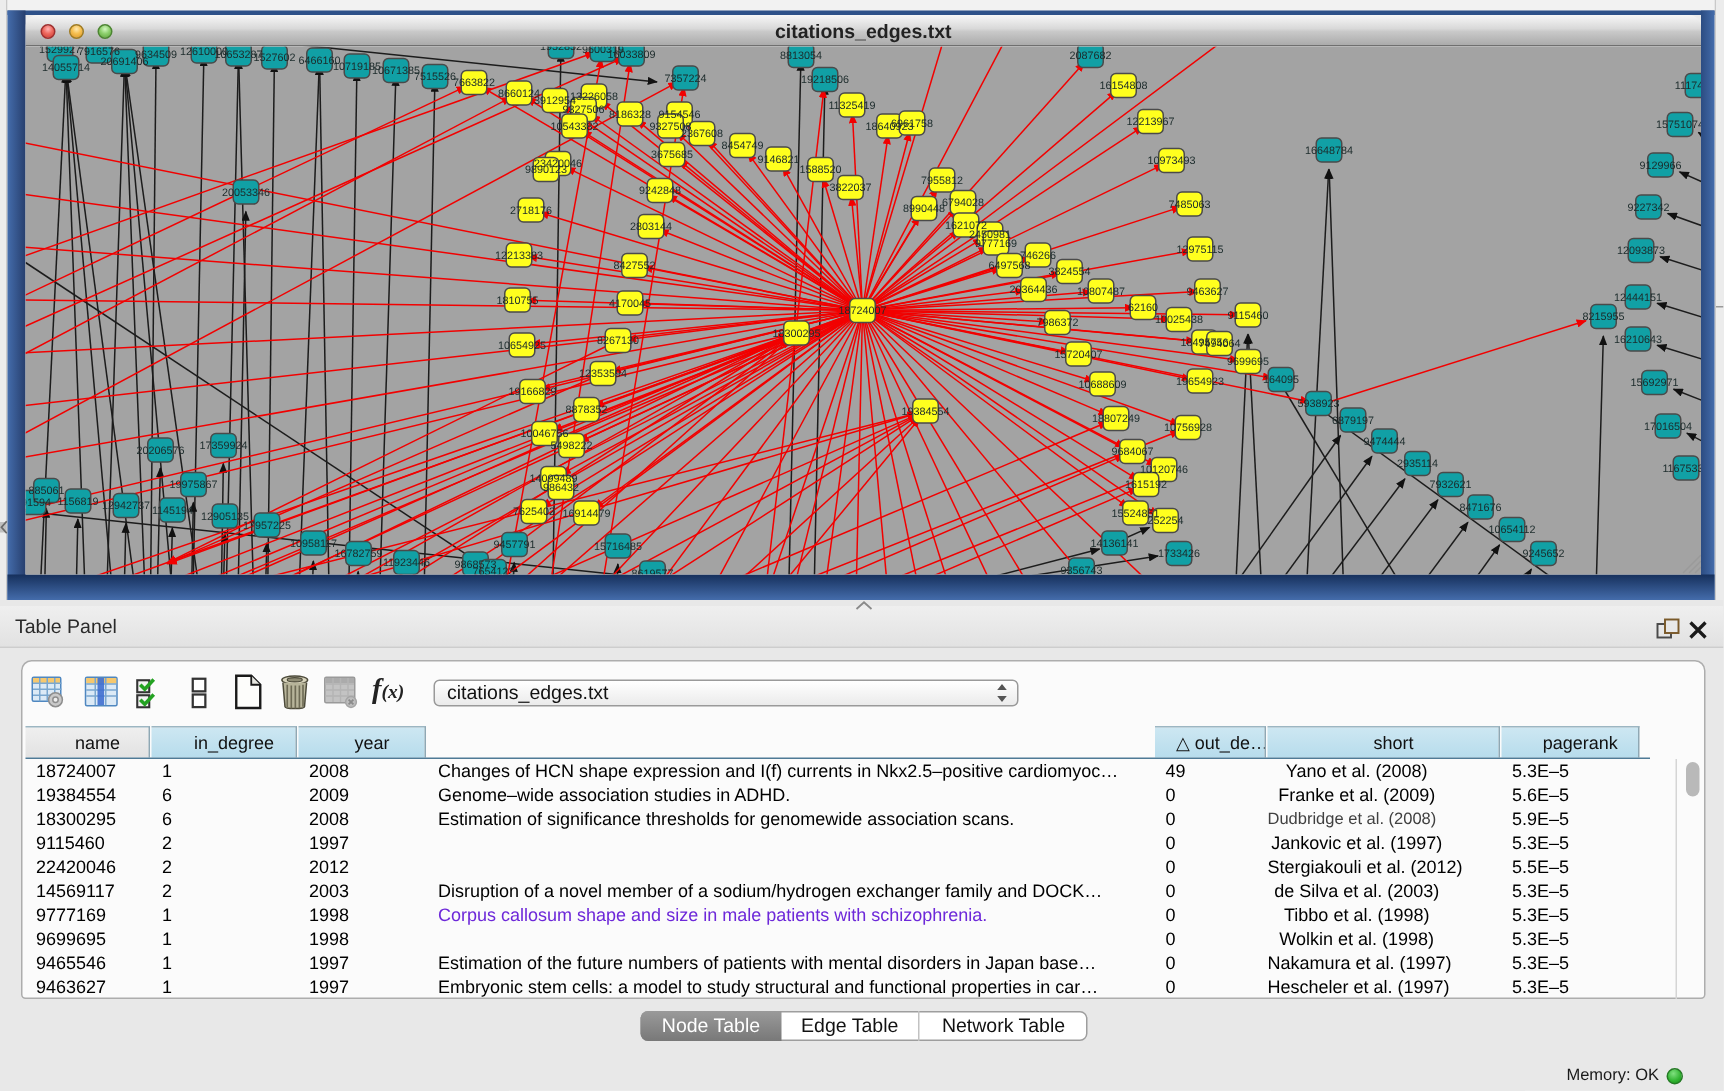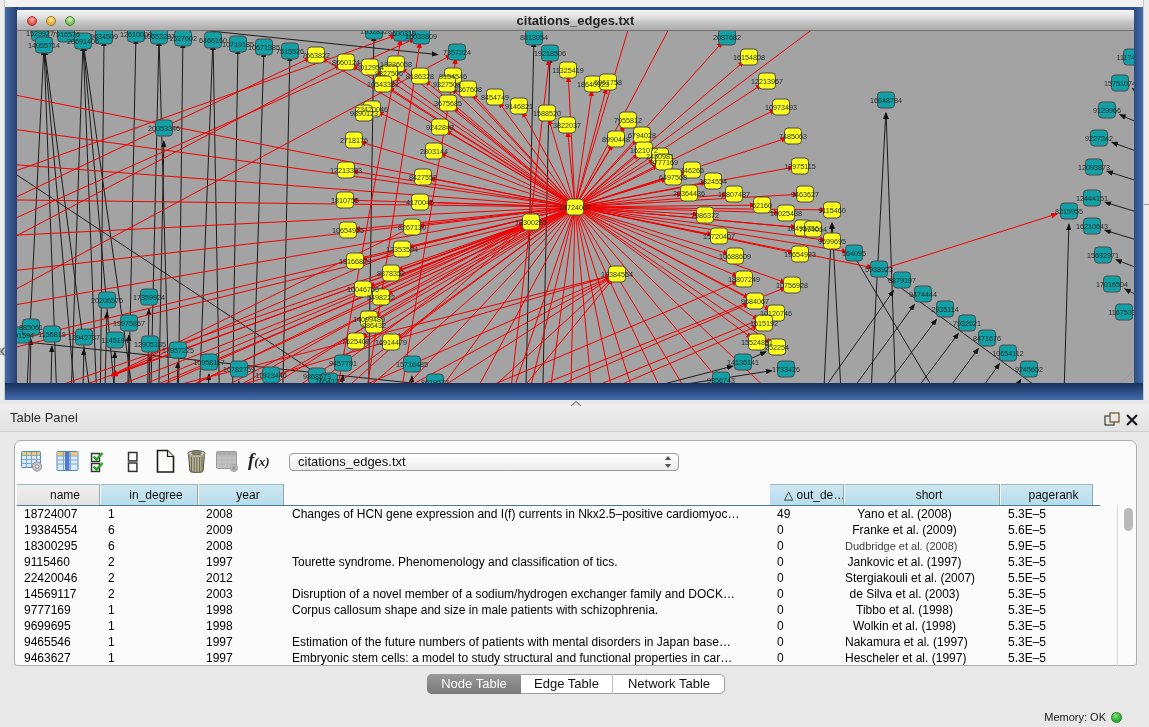--- a/index.html
+++ b/index.html
@@ -611,60 +611,61 @@
 <div style="position:absolute;left:3px;top:44px;width:83px;height:21px;background:linear-gradient(#efefef,#e2e2e2);border-right:1px solid #8fa8b4;border-top:1px solid #9cb6c2;text-align:center;text-indent:14px;white-space:nowrap;overflow:hidden;line-height:21px;font-size:12px;color:#111">name</div>
     <div style="position:absolute;left:87px;top:44px;width:97px;height:21px;background:linear-gradient(#cde7f2,#b7dcec);border-right:1px solid #8fa8b4;border-top:1px solid #9cb6c2;text-align:center;text-indent:14px;white-space:nowrap;overflow:hidden;line-height:21px;font-size:12px;color:#111">in_degree</div>
     <div style="position:absolute;left:185px;top:44px;width:85px;height:21px;background:linear-gradient(#cde7f2,#b7dcec);border-right:1px solid #8fa8b4;border-top:1px solid #9cb6c2;text-align:center;text-indent:14px;white-space:nowrap;overflow:hidden;line-height:21px;font-size:12px;color:#111">year</div>
     <div style="position:absolute;left:756px;top:44px;width:74px;height:21px;background:linear-gradient(#cde7f2,#b7dcec);border-right:1px solid #8fa8b4;border-top:1px solid #9cb6c2;text-align:center;text-indent:14px;white-space:nowrap;overflow:hidden;line-height:21px;font-size:12px;color:#111">△ out_de…</div>
     <div style="position:absolute;left:831px;top:44px;width:155px;height:21px;background:linear-gradient(#cde7f2,#b7dcec);border-right:1px solid #8fa8b4;border-top:1px solid #9cb6c2;text-align:center;text-indent:14px;white-space:nowrap;overflow:hidden;line-height:21px;font-size:12px;color:#111">short</div>
     <div style="position:absolute;left:987px;top:44px;width:92px;height:21px;background:linear-gradient(#cde7f2,#b7dcec);border-right:1px solid #8fa8b4;border-top:1px solid #9cb6c2;text-align:center;text-indent:14px;white-space:nowrap;overflow:hidden;line-height:21px;font-size:12px;color:#111">pagerank</div>
     <div style="position:absolute;left:3px;top:65px;width:1083px;height:1px;background:#4f7a96"></div>
     <div style="position:absolute;left:3px;top:66px;width:77px;height:16px;overflow:hidden;white-space:nowrap;padding-left:7px;text-align:left;line-height:16px;font-size:12px;color:#000">18724007</div>
     <div style="position:absolute;left:87px;top:66px;width:91px;height:16px;overflow:hidden;white-space:nowrap;padding-left:7px;text-align:left;line-height:16px;font-size:12px;color:#000">1</div>
     <div style="position:absolute;left:185px;top:66px;width:79px;height:16px;overflow:hidden;white-space:nowrap;padding-left:7px;text-align:left;line-height:16px;font-size:12px;color:#000">2008</div>
-    <div style="position:absolute;left:271px;top:66px;width:478px;height:16px;overflow:hidden;white-space:nowrap;padding-left:7px;text-align:left;line-height:16px;font-size:12px;color:#000">Changes of HCN gene expression and I(f) currents in Nkx2.5–positive cardiomyoc…</div>
+    <div style="position:absolute;left:271px;top:66px;width:478px;height:16px;overflow:hidden;white-space:nowrap;padding-left:7px;text-align:left;line-height:16px;font-size:12px;color:#000">Changes of HCN shape expression and I(f) currents in Nkx2.5–positive cardiomyoc…</div>
     <div style="position:absolute;left:756px;top:66px;width:68px;height:16px;overflow:hidden;white-space:nowrap;padding-left:7px;text-align:left;line-height:16px;font-size:12px;color:#000">49</div>
     <div style="position:absolute;left:831px;top:66px;width:149px;height:16px;overflow:hidden;white-space:nowrap;padding-right:30px;text-align:center;line-height:16px;font-size:12px;color:#000">Yano et al. (2008)</div>
     <div style="position:absolute;left:987px;top:66px;width:86px;height:16px;overflow:hidden;white-space:nowrap;padding-left:7px;text-align:left;line-height:16px;font-size:12px;color:#000">5.3E–5</div>
     <div style="position:absolute;left:3px;top:82px;width:77px;height:16px;overflow:hidden;white-space:nowrap;padding-left:7px;text-align:left;line-height:16px;font-size:12px;color:#000">19384554</div>
     <div style="position:absolute;left:87px;top:82px;width:91px;height:16px;overflow:hidden;white-space:nowrap;padding-left:7px;text-align:left;line-height:16px;font-size:12px;color:#000">6</div>
     <div style="position:absolute;left:185px;top:82px;width:79px;height:16px;overflow:hidden;white-space:nowrap;padding-left:7px;text-align:left;line-height:16px;font-size:12px;color:#000">2009</div>
+    <div style="position:absolute;left:271px;top:82px;width:478px;height:16px;overflow:hidden;white-space:nowrap;padding-left:7px;text-align:left;line-height:16px;font-size:12px;color:#000">Genome–wide association studies in ADHD.</div>
     <div style="position:absolute;left:756px;top:82px;width:68px;height:16px;overflow:hidden;white-space:nowrap;padding-left:7px;text-align:left;line-height:16px;font-size:12px;color:#000">0</div>
     <div style="position:absolute;left:831px;top:82px;width:149px;height:16px;overflow:hidden;white-space:nowrap;padding-right:30px;text-align:center;line-height:16px;font-size:12px;color:#000">Franke et al. (2009)</div>
     <div style="position:absolute;left:987px;top:82px;width:86px;height:16px;overflow:hidden;white-space:nowrap;padding-left:7px;text-align:left;line-height:16px;font-size:12px;color:#000">5.6E–5</div>
     <div style="position:absolute;left:3px;top:98px;width:77px;height:16px;overflow:hidden;white-space:nowrap;padding-left:7px;text-align:left;line-height:16px;font-size:12px;color:#000">18300295</div>
     <div style="position:absolute;left:87px;top:98px;width:91px;height:16px;overflow:hidden;white-space:nowrap;padding-left:7px;text-align:left;line-height:16px;font-size:12px;color:#000">6</div>
     <div style="position:absolute;left:185px;top:98px;width:79px;height:16px;overflow:hidden;white-space:nowrap;padding-left:7px;text-align:left;line-height:16px;font-size:12px;color:#000">2008</div>
+    <div style="position:absolute;left:271px;top:98px;width:478px;height:16px;overflow:hidden;white-space:nowrap;padding-left:7px;text-align:left;line-height:16px;font-size:12px;color:#000">Estimation of significance thresholds for genomewide association scans.</div>
     <div style="position:absolute;left:756px;top:98px;width:68px;height:16px;overflow:hidden;white-space:nowrap;padding-left:7px;text-align:left;line-height:16px;font-size:12px;color:#000">0</div>
     <div style="position:absolute;left:831px;top:98px;width:149px;height:16px;overflow:hidden;white-space:nowrap;padding-right:30px;line-height:16px;font-size:11px;color:#404040">Dudbridge et al. (2008)</div>
     <div style="position:absolute;left:987px;top:98px;width:86px;height:16px;overflow:hidden;white-space:nowrap;padding-left:7px;text-align:left;line-height:16px;font-size:12px;color:#000">5.9E–5</div>
     <div style="position:absolute;left:3px;top:114px;width:77px;height:16px;overflow:hidden;white-space:nowrap;padding-left:7px;text-align:left;line-height:16px;font-size:12px;color:#000">9115460</div>
     <div style="position:absolute;left:87px;top:114px;width:91px;height:16px;overflow:hidden;white-space:nowrap;padding-left:7px;text-align:left;line-height:16px;font-size:12px;color:#000">2</div>
     <div style="position:absolute;left:185px;top:114px;width:79px;height:16px;overflow:hidden;white-space:nowrap;padding-left:7px;text-align:left;line-height:16px;font-size:12px;color:#000">1997</div>
-    <div style="position:absolute;left:271px;top:114px;width:478px;height:16px;overflow:hidden;white-space:nowrap;padding-left:7px;text-align:left;line-height:16px;font-size:12px;color:#000">Tourette syndrome. Phenomenology and classification of tics.</div>
     <div style="position:absolute;left:756px;top:114px;width:68px;height:16px;overflow:hidden;white-space:nowrap;padding-left:7px;text-align:left;line-height:16px;font-size:12px;color:#000">0</div>
     <div style="position:absolute;left:831px;top:114px;width:149px;height:16px;overflow:hidden;white-space:nowrap;padding-right:30px;text-align:center;line-height:16px;font-size:12px;color:#000">Jankovic et al. (1997)</div>
     <div style="position:absolute;left:987px;top:114px;width:86px;height:16px;overflow:hidden;white-space:nowrap;padding-left:7px;text-align:left;line-height:16px;font-size:12px;color:#000">5.3E–5</div>
     <div style="position:absolute;left:3px;top:130px;width:77px;height:16px;overflow:hidden;white-space:nowrap;padding-left:7px;text-align:left;line-height:16px;font-size:12px;color:#000">22420046</div>
     <div style="position:absolute;left:87px;top:130px;width:91px;height:16px;overflow:hidden;white-space:nowrap;padding-left:7px;text-align:left;line-height:16px;font-size:12px;color:#000">2</div>
     <div style="position:absolute;left:185px;top:130px;width:79px;height:16px;overflow:hidden;white-space:nowrap;padding-left:7px;text-align:left;line-height:16px;font-size:12px;color:#000">2012</div>
     <div style="position:absolute;left:756px;top:130px;width:68px;height:16px;overflow:hidden;white-space:nowrap;padding-left:7px;text-align:left;line-height:16px;font-size:12px;color:#000">0</div>
-    <div style="position:absolute;left:831px;top:130px;width:149px;height:16px;overflow:hidden;white-space:nowrap;padding-right:30px;text-align:center;line-height:16px;font-size:12px;color:#000">Stergiakouli et al. (2007)</div>
+    <div style="position:absolute;left:831px;top:130px;width:149px;height:16px;overflow:hidden;white-space:nowrap;padding-right:30px;text-align:center;line-height:16px;font-size:12px;color:#000">Stergiakouli et al. (2012)</div>
     <div style="position:absolute;left:987px;top:130px;width:86px;height:16px;overflow:hidden;white-space:nowrap;padding-left:7px;text-align:left;line-height:16px;font-size:12px;color:#000">5.5E–5</div>
     <div style="position:absolute;left:3px;top:146px;width:77px;height:16px;overflow:hidden;white-space:nowrap;padding-left:7px;text-align:left;line-height:16px;font-size:12px;color:#000">14569117</div>
     <div style="position:absolute;left:87px;top:146px;width:91px;height:16px;overflow:hidden;white-space:nowrap;padding-left:7px;text-align:left;line-height:16px;font-size:12px;color:#000">2</div>
     <div style="position:absolute;left:185px;top:146px;width:79px;height:16px;overflow:hidden;white-space:nowrap;padding-left:7px;text-align:left;line-height:16px;font-size:12px;color:#000">2003</div>
     <div style="position:absolute;left:271px;top:146px;width:478px;height:16px;overflow:hidden;white-space:nowrap;padding-left:7px;text-align:left;line-height:16px;font-size:12px;color:#000">Disruption of a novel member of a sodium/hydrogen exchanger family and DOCK…</div>
     <div style="position:absolute;left:756px;top:146px;width:68px;height:16px;overflow:hidden;white-space:nowrap;padding-left:7px;text-align:left;line-height:16px;font-size:12px;color:#000">0</div>
     <div style="position:absolute;left:831px;top:146px;width:149px;height:16px;overflow:hidden;white-space:nowrap;padding-right:30px;text-align:center;line-height:16px;font-size:12px;color:#000">de Silva et al. (2003)</div>
     <div style="position:absolute;left:987px;top:146px;width:86px;height:16px;overflow:hidden;white-space:nowrap;padding-left:7px;text-align:left;line-height:16px;font-size:12px;color:#000">5.3E–5</div>
     <div style="position:absolute;left:3px;top:162px;width:77px;height:16px;overflow:hidden;white-space:nowrap;padding-left:7px;text-align:left;line-height:16px;font-size:12px;color:#000">9777169</div>
     <div style="position:absolute;left:87px;top:162px;width:91px;height:16px;overflow:hidden;white-space:nowrap;padding-left:7px;text-align:left;line-height:16px;font-size:12px;color:#000">1</div>
     <div style="position:absolute;left:185px;top:162px;width:79px;height:16px;overflow:hidden;white-space:nowrap;padding-left:7px;text-align:left;line-height:16px;font-size:12px;color:#000">1998</div>
-    <div style="position:absolute;left:271px;top:162px;width:478px;height:16px;overflow:hidden;white-space:nowrap;padding-left:7px;text-align:left;line-height:16px;font-size:12px;color:#000000">Corpus callosum shape and size in male patients with schizophrenia.</div>
+    <div style="position:absolute;left:271px;top:162px;width:478px;height:16px;overflow:hidden;white-space:nowrap;padding-left:7px;text-align:left;line-height:16px;font-size:12px;color:#6d28d9">Corpus callosum shape and size in male patients with schizophrenia.</div>
     <div style="position:absolute;left:756px;top:162px;width:68px;height:16px;overflow:hidden;white-space:nowrap;padding-left:7px;text-align:left;line-height:16px;font-size:12px;color:#000">0</div>
     <div style="position:absolute;left:831px;top:162px;width:149px;height:16px;overflow:hidden;white-space:nowrap;padding-right:30px;text-align:center;line-height:16px;font-size:12px;color:#000">Tibbo et al. (1998)</div>
     <div style="position:absolute;left:987px;top:162px;width:86px;height:16px;overflow:hidden;white-space:nowrap;padding-left:7px;text-align:left;line-height:16px;font-size:12px;color:#000">5.3E–5</div>
     <div style="position:absolute;left:3px;top:178px;width:77px;height:16px;overflow:hidden;white-space:nowrap;padding-left:7px;text-align:left;line-height:16px;font-size:12px;color:#000">9699695</div>
     <div style="position:absolute;left:87px;top:178px;width:91px;height:16px;overflow:hidden;white-space:nowrap;padding-left:7px;text-align:left;line-height:16px;font-size:12px;color:#000">1</div>
     <div style="position:absolute;left:185px;top:178px;width:79px;height:16px;overflow:hidden;white-space:nowrap;padding-left:7px;text-align:left;line-height:16px;font-size:12px;color:#000">1998</div>
     <div style="position:absolute;left:756px;top:178px;width:68px;height:16px;overflow:hidden;white-space:nowrap;padding-left:7px;text-align:left;line-height:16px;font-size:12px;color:#000">0</div>
     <div style="position:absolute;left:831px;top:178px;width:149px;height:16px;overflow:hidden;white-space:nowrap;padding-right:30px;text-align:center;line-height:16px;font-size:12px;color:#000">Wolkin et al. (1998)</div>
     <div style="position:absolute;left:987px;top:178px;width:86px;height:16px;overflow:hidden;white-space:nowrap;padding-left:7px;text-align:left;line-height:16px;font-size:12px;color:#000">5.3E–5</div>
     <div style="position:absolute;left:3px;top:194px;width:77px;height:16px;overflow:hidden;white-space:nowrap;padding-left:7px;text-align:left;line-height:16px;font-size:12px;color:#000">9465546</div>

